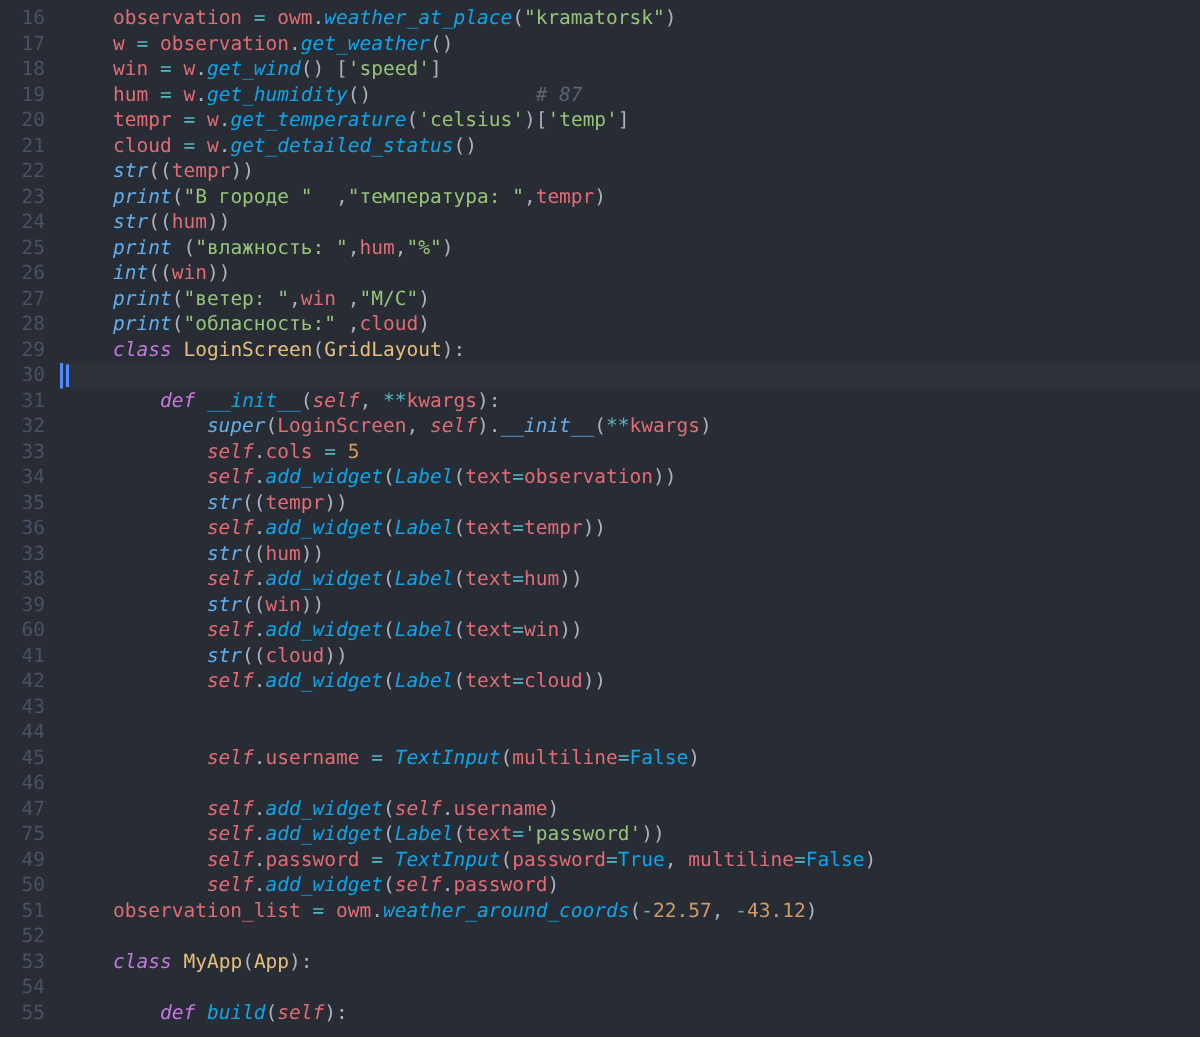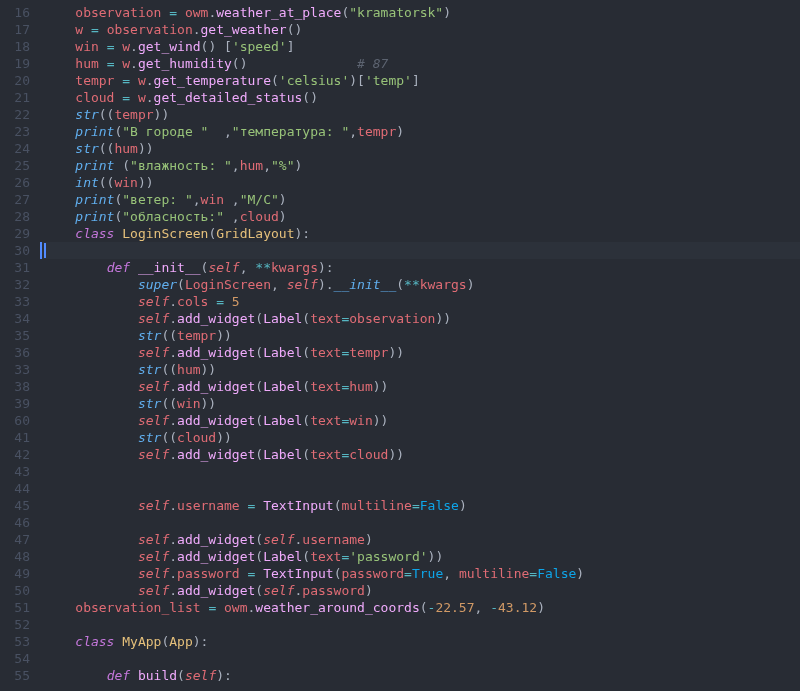--- a/index.html
+++ b/index.html
@@ -37,21 +37,21 @@
   .line.hl .cursor {
     display: inline-block;
     width: 2px; height: 15px;
     background: #528bff;
     vertical-align: text-bottom;
   }
   
   .s  { color: #98c379; }  
   .n  { color: #d19a66; }  
   .k  { color: #c678dd; font-style: italic; }  
-  .fn { color: #f0abfc; }  
+  .fn { color: #0ea5e9; font-style: italic; }  
   .fi { color: #61afef; font-style: italic; text-align: center; } 
   .sf { color: #e06c75; font-style: italic; text-align: center; } 
   .cl { color: #e5c07b; }  
   .id { color: #e06c75; }  
   .p  { color: #abb2bf; }  
   .op { color: #56b6c2; }  
   .cm { color: #5c6370; font-style: italic; } 
   .co { color: #0ea5e9; }  
 </style>
 </head>
@@ -84,21 +84,21 @@
       <div>38</div>
       <div>39</div>
       <div>60</div>
       <div>41</div>
       <div>42</div>
       <div>43</div>
       <div>44</div>
       <div>45</div>
       <div>46</div>
       <div>47</div>
-      <div>48</div>
+      <div>75</div>
       <div>49</div>
       <div>50</div>
       <div>51</div>
       <div>52</div>
       <div>53</div>
       <div>54</div>
       <div>55</div>
     </div>
   <div class="code"><div class="line"><span class="p">    </span><span class="id">observation</span><span class="p"> </span><span class="op">=</span><span class="p"> </span><span class="id">owm</span><span class="p">.</span><span class="fn">weather_at_place</span><span class="p">(</span><span class="s">"kramatorsk"</span><span class="p">)</span></div><div class="line"><span class="p">    </span><span class="id">w</span><span class="p"> </span><span class="op">=</span><span class="p"> </span><span class="id">observation</span><span class="p">.</span><span class="fn">get_weather</span><span class="p">()</span></div><div class="line"><span class="p">    </span><span class="id">win</span><span class="p"> </span><span class="op">=</span><span class="p"> </span><span class="id">w</span><span class="p">.</span><span class="fn">get_wind</span><span class="p">() [</span><span class="s">'speed'</span><span class="p">]</span></div><div class="line"><span class="p">    </span><span class="id">hum</span><span class="p"> </span><span class="op">=</span><span class="p"> </span><span class="id">w</span><span class="p">.</span><span class="fn">get_humidity</span><span class="p">()              </span><span class="cm"># 87</span></div><div class="line"><span class="p">    </span><span class="id">tempr</span><span class="p"> </span><span class="op">=</span><span class="p"> </span><span class="id">w</span><span class="p">.</span><span class="fn">get_temperature</span><span class="p">(</span><span class="s">'celsius'</span><span class="p">)[</span><span class="s">'temp'</span><span class="p">]</span></div><div class="line"><span class="p">    </span><span class="id">cloud</span><span class="p"> </span><span class="op">=</span><span class="p"> </span><span class="id">w</span><span class="p">.</span><span class="fn">get_detailed_status</span><span class="p">()</span></div><div class="line"><span class="p">    </span><span class="fi">str</span><span class="p">((</span><span class="id">tempr</span><span class="p">))</span></div><div class="line"><span class="p">    </span><span class="fi">print</span><span class="p">(</span><span class="s">"В городе "  </span><span class="p">,</span><span class="s">"температура: "</span><span class="p">,</span><span class="id">tempr</span><span class="p">)</span></div><div class="line"><span class="p">    </span><span class="fi">str</span><span class="p">((</span><span class="id">hum</span><span class="p">))</span></div><div class="line"><span class="p">    </span><span class="fi">print</span><span class="p"> (</span><span class="s">"влажность: "</span><span class="p">,</span><span class="id">hum</span><span class="p">,</span><span class="s">"%"</span><span class="p">)</span></div><div class="line"><span class="p">    </span><span class="fi">int</span><span class="p">((</span><span class="id">win</span><span class="p">))</span></div><div class="line"><span class="p">    </span><span class="fi">print</span><span class="p">(</span><span class="s">"ветер: "</span><span class="p">,</span><span class="id">win</span><span class="p"> ,</span><span class="s">"М/С"</span><span class="p">)</span></div><div class="line"><span class="p">    </span><span class="fi">print</span><span class="p">(</span><span class="s">"обласность:"</span><span class="p"> ,</span><span class="id">cloud</span><span class="p">)</span></div><div class="line"><span class="p">    </span><span class="k">class</span><span class="p"> </span><span class="cl">LoginScreen</span><span class="p">(</span><span class="cl">GridLayout</span><span class="p">):</span></div><div class="line hl"><span class="cursor"></span></div><div class="line"><span class="p">        </span><span class="k">def</span><span class="p"> </span><span class="fn">__init__</span><span class="p">(</span><span class="sf">self</span><span class="p">, </span><span class="op">**</span><span class="id">kwargs</span><span class="p">):</span></div><div class="line"><span class="p">            </span><span class="fi">super</span><span class="p">(</span><span class="id">LoginScreen</span><span class="p">, </span><span class="sf">self</span><span class="p">).</span><span class="fi">__init__</span><span class="p">(</span><span class="op">**</span><span class="id">kwargs</span><span class="p">)</span></div><div class="line"><span class="p">            </span><span class="sf">self</span><span class="p">.</span><span class="id">cols</span><span class="p"> </span><span class="op">=</span><span class="p"> </span><span class="n">5</span></div><div class="line"><span class="p">            </span><span class="sf">self</span><span class="p">.</span><span class="fn">add_widget</span><span class="p">(</span><span class="fn">Label</span><span class="p">(</span><span class="id">text</span><span class="op">=</span><span class="id">observation</span><span class="p">))</span></div><div class="line"><span class="p">            </span><span class="fi">str</span><span class="p">((</span><span class="id">tempr</span><span class="p">))</span></div><div class="line"><span class="p">            </span><span class="sf">self</span><span class="p">.</span><span class="fn">add_widget</span><span class="p">(</span><span class="fn">Label</span><span class="p">(</span><span class="id">text</span><span class="op">=</span><span class="id">tempr</span><span class="p">))</span></div><div class="line"><span class="p">            </span><span class="fi">str</span><span class="p">((</span><span class="id">hum</span><span class="p">))</span></div><div class="line"><span class="p">            </span><span class="sf">self</span><span class="p">.</span><span class="fn">add_widget</span><span class="p">(</span><span class="fn">Label</span><span class="p">(</span><span class="id">text</span><span class="op">=</span><span class="id">hum</span><span class="p">))</span></div><div class="line"><span class="p">            </span><span class="fi">str</span><span class="p">((</span><span class="id">win</span><span class="p">))</span></div><div class="line"><span class="p">            </span><span class="sf">self</span><span class="p">.</span><span class="fn">add_widget</span><span class="p">(</span><span class="fn">Label</span><span class="p">(</span><span class="id">text</span><span class="op">=</span><span class="id">win</span><span class="p">))</span></div><div class="line"><span class="p">            </span><span class="fi">str</span><span class="p">((</span><span class="id">cloud</span><span class="p">))</span></div><div class="line"><span class="p">            </span><span class="sf">self</span><span class="p">.</span><span class="fn">add_widget</span><span class="p">(</span><span class="fn">Label</span><span class="p">(</span><span class="id">text</span><span class="op">=</span><span class="id">cloud</span><span class="p">))</span></div><div class="line"></div><div class="line"></div><div class="line"><span class="p">            </span><span class="sf">self</span><span class="p">.</span><span class="id">username</span><span class="p"> </span><span class="op">=</span><span class="p"> </span><span class="fn">TextInput</span><span class="p">(</span><span class="id">multiline</span><span class="op">=</span><span class="co">False</span><span class="p">)</span></div><div class="line"></div><div class="line"><span class="p">            </span><span class="sf">self</span><span class="p">.</span><span class="fn">add_widget</span><span class="p">(</span><span class="sf">self</span><span class="p">.</span><span class="id">username</span><span class="p">)</span></div><div class="line"><span class="p">            </span><span class="sf">self</span><span class="p">.</span><span class="fn">add_widget</span><span class="p">(</span><span class="fn">Label</span><span class="p">(</span><span class="id">text</span><span class="op">=</span><span class="s">'password'</span><span class="p">))</span></div><div class="line"><span class="p">            </span><span class="sf">self</span><span class="p">.</span><span class="id">password</span><span class="p"> </span><span class="op">=</span><span class="p"> </span><span class="fn">TextInput</span><span class="p">(</span><span class="id">password</span><span class="op">=</span><span class="co">True</span><span class="p">, </span><span class="id">multiline</span><span class="op">=</span><span class="co">False</span><span class="p">)</span></div><div class="line"><span class="p">            </span><span class="sf">self</span><span class="p">.</span><span class="fn">add_widget</span><span class="p">(</span><span class="sf">self</span><span class="p">.</span><span class="id">password</span><span class="p">)</span></div><div class="line"><span class="p">    </span><span class="id">observation_list</span><span class="p"> </span><span class="op">=</span><span class="p"> </span><span class="id">owm</span><span class="p">.</span><span class="fn">weather_around_coords</span><span class="p">(</span><span class="op">-</span><span class="n">22.57</span><span class="p">, </span><span class="op">-</span><span class="n">43.12</span><span class="p">)</span></div><div class="line"></div><div class="line"><span class="p">    </span><span class="k">class</span><span class="p"> </span><span class="cl">MyApp</span><span class="p">(</span><span class="cl">App</span><span class="p">):</span></div><div class="line"></div><div class="line"><span class="p">        </span><span class="k">def</span><span class="p"> </span><span class="fn">build</span><span class="p">(</span><span class="sf">self</span><span class="p">):</span></div></div>
 </div>

